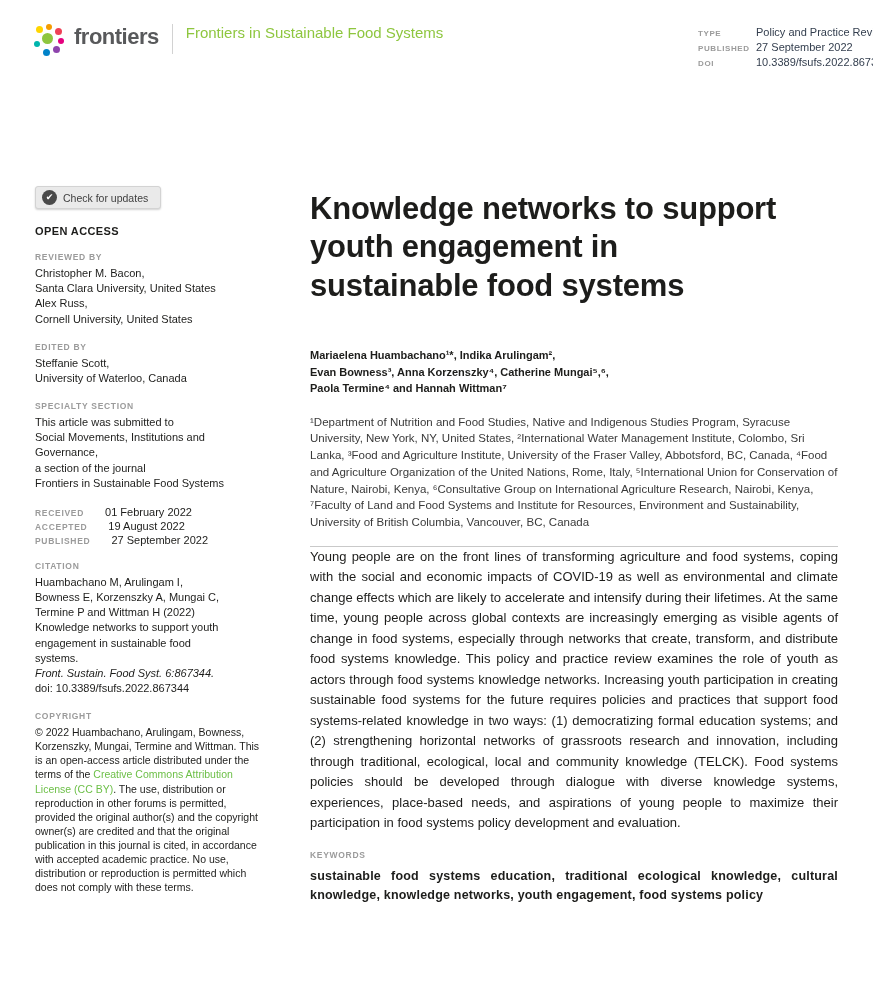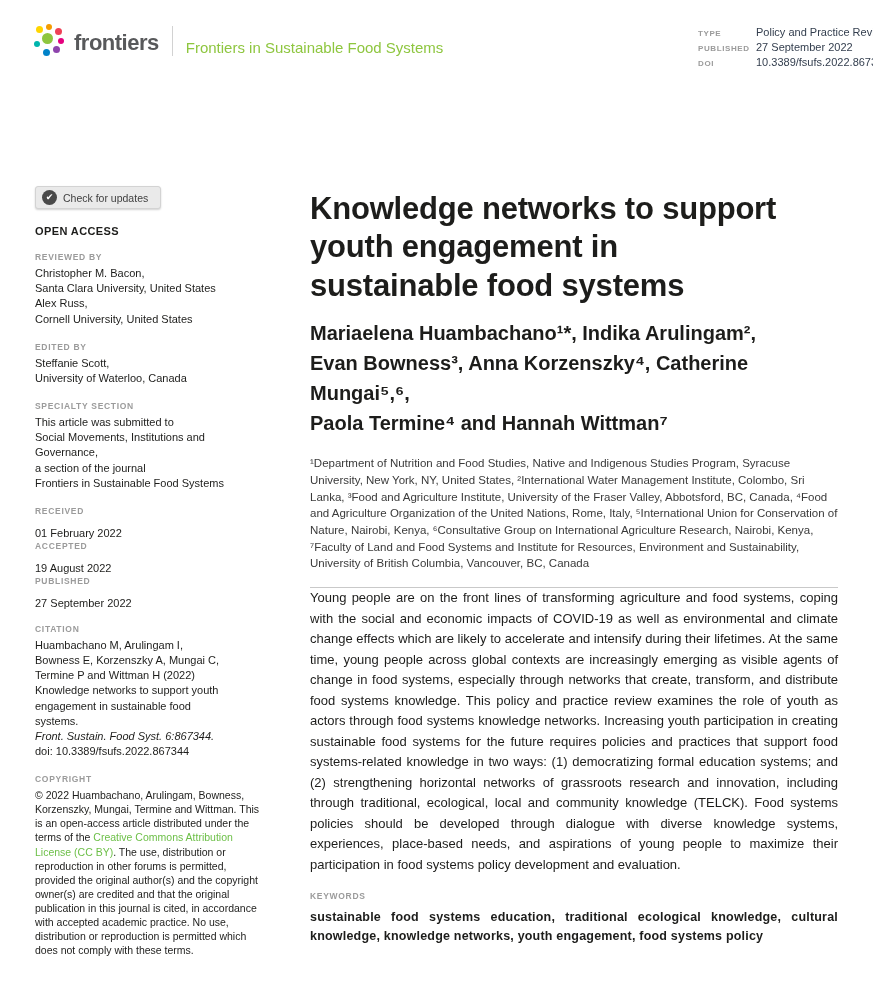--- a/index.html
+++ b/index.html
@@ -1,20 +1,20 @@
 <!DOCTYPE html>
 <html><head>
 <meta charset="utf-8">
 <style>
   * { box-sizing: border-box; margin: 0; padding: 0; }
   body { background:#fff; font-family:"Liberation Sans", sans-serif; color:#1d1d1b; }
   .page { position:relative; width:873px; height:1000px; background:#fff; overflow:hidden; }
 
   
-  .brand { position:absolute; left:33px; top:24px; display:flex; align-items:flex-end; }
+  .brand { position:absolute; left:33px; top:24px; display:flex; align-items:flex-start; }
   .logo-dots { position:relative; width:32px; height:32px; margin-right:9px; flex:0 0 auto; }
   .dot { position:absolute; border-radius:50%; }
   .d1 { left:3px;  top:2px;  width:7px;  height:7px;  background:#ffd500; }
   .d2 { left:13px; top:0px;  width:6px;  height:6px;  background:#f59c00; }
   .d3 { left:22px; top:4px;  width:7px;  height:7px;  background:#ef4056; }
   .d4 { left:25px; top:14px; width:6px;  height:6px;  background:#e5007e; }
   .d5 { left:20px; top:22px; width:7px;  height:7px;  background:#8e44ad; }
   .d6 { left:10px; top:25px; width:7px;  height:7px;  background:#0082c9; }
   .d7 { left:1px;  top:17px; width:6px;  height:6px;  background:#00b5ad; }
   .d8 { left:9px;  top:9px;  width:11px; height:11px; background:#8ec63f; }
@@ -31,31 +31,31 @@
   .sidebar { position:absolute; left:35px; top:186px; width:228px; }
   .check-updates { display:inline-flex; align-items:center; background:#eaeaea; border:1px solid #d3d3d3; border-radius:3px; padding:3px 12px 3px 6px; box-shadow:0 1px 2px rgba(0,0,0,0.18); cursor:pointer; }
   .crossmark-icon { width:15px; height:15px; border-radius:50%; background:#4a4a4a; color:#fff; font-size:9px; line-height:15px; text-align:center; margin-right:6px; flex:0 0 auto; }
   .check-updates-label { font-size:10.5px; color:#3f3f3f; }
 
   .open-access { margin-top:16px; font-size:11px; font-weight:700; letter-spacing:0.4px; color:#1d1d1b; }
   .side-section { margin-top:15px; }
   .side-label { font-size:8.5px; font-weight:700; color:#9b9b9b; letter-spacing:0.7px; margin-bottom:4px; }
   .side-text { font-size:11px; line-height:1.38; color:#1d1d1b; white-space:pre-line; }
   .side-link { font-size:11px; color:#1d1d1b; text-decoration:none; cursor:pointer; display:inline-block; }
-  .date-row { display:flex; align-items:baseline; gap:11px; margin-top:2px;flex-direction:column; }
+  .date-row { display:flex; align-items:baseline; gap:21px; margin-top:2px; }
   .date-label { font-size:8.5px; font-weight:700; color:#9b9b9b; letter-spacing:0.7px; }
   .date-value { font-size:11px; color:#1d1d1b; }
   .citation-italic { font-style:italic; }
   .copyright-text { font-size:10.5px; line-height:1.34; color:#1d1d1b; }
   .cc-link { color:#6cbf47; text-decoration:none; cursor:pointer; }
 
   
   .main { position:absolute; left:310px; top:190px; width:528px; }
   .title { font-size:31px; line-height:1.24; font-weight:600; color:#1d1d1b; letter-spacing:-0.2px; white-space:pre-line; }
-  .authors { margin-top:13px; font-size:20px; font-weight:600; line-height:1.5; color:#1d1d1b; white-space:pre-line; }
+  .authors { margin-top:42px; font-size:11px; font-weight:600; line-height:1.5; color:#1d1d1b; white-space:pre-line; }
   .affiliations { margin-top:17px; font-size:11.5px; line-height:1.45; color:#3a3a3a; }
   .rule { margin-top:15px; border-top:1px solid #c9c9c9; }
   .abstract { margin-top:0; font-size:13px; line-height:1.58; color:#1d1d1b; text-align:justify; }
   .keywords-label { margin-top:16px; font-size:8.5px; font-weight:700; color:#9b9b9b; letter-spacing:0.7px; }
   .keywords { margin-top:7px; font-size:12.5px; font-weight:700; line-height:1.5; color:#1d1d1b; text-align:justify; letter-spacing:0.2px; }
 </style>
 </head>
 <body>
 
 <div class="page">

